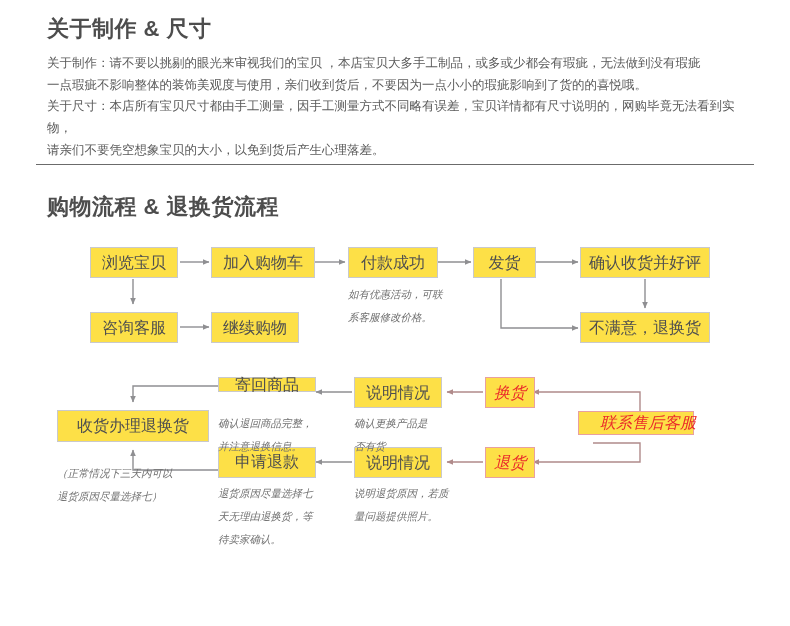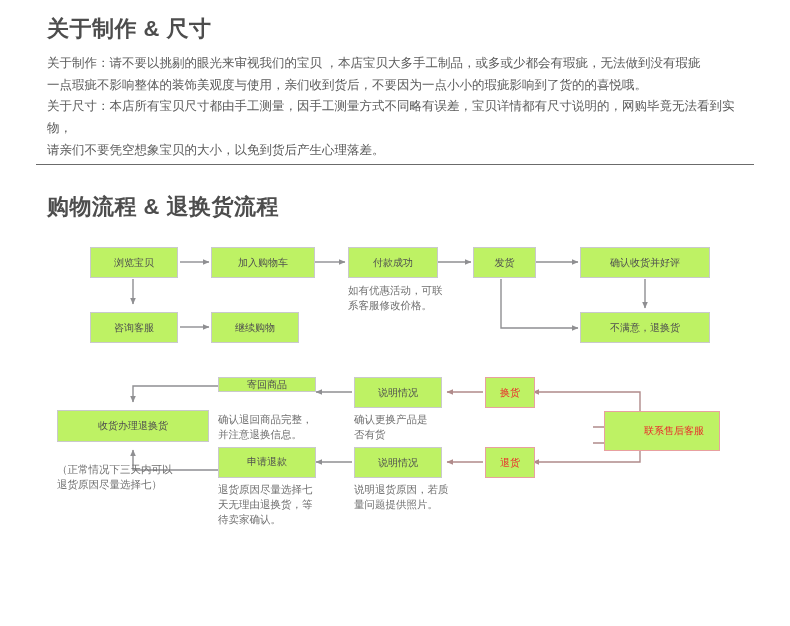--- a/index.html
+++ b/index.html
@@ -52,43 +52,45 @@
     left: 0; top: 0;
     width: 790px; height: 626px;
     pointer-events: none;
   }
   #flow svg { display:block; }
 
   
   .node {
     position: absolute;
     border: 1px solid #c9c9cc;
-    background: #bef264;
+    background: #fde047;
     color: #4f4f4f;
-    font-size: 10px;
+    font-size: 16px;
     display: flex;
     align-items: center;
     justify-content: center;
     white-space: nowrap;
     line-height: 1;
     box-shadow: 0 0 0 0 rgba(0,0,0,0);
   }
   .node.red {
     border-color: #e8a0a0;
     color: #ea2b2b;
+    font-style: italic;
   }
   .node.red.wide { color: #ea2b2b; }
 
   
   .cap {
     position: absolute;
     font-size: 10.5px;
-    line-height: 15px;
+    line-height: 23px;
     color: #6f6f6f;
     white-space: pre-line;
+    font-style: italic;
   }
 </style>
 </head>
 <body>
 
 <div class="sec-title" id="title-about">关于制作 &amp; 尺寸</div>
 
 <div class="para" id="para-craft">关于制作：请不要以挑剔的眼光来审视我们的宝贝 ，本店宝贝大多手工制品，或多或少都会有瑕疵，无法做到没有瑕疵
 一点瑕疵不影响整体的装饰美观度与使用，亲们收到货后，不要因为一点小小的瑕疵影响到了货的的喜悦哦。</div>
 
@@ -166,21 +168,21 @@
 <div class="node" style="left:580px; top:312px; width:130px; height:31px;">不满意，退换货</div>
 
 <div class="node" style="left:218px; top:377px; width:98px;  height:15px;">寄回商品</div>
 
 <div class="node" style="left:354px; top:377px; width:88px;  height:31px;">说明情况</div>
 
 <div class="node red" style="left:485px; top:377px; width:50px;  height:31px;">换货</div>
 
 <div class="node" style="left:57px;  top:410px; width:152px; height:32px;">收货办理退换货</div>
 
-<div class="node red wide" style="left:604px; top:411px; width:116px; height:40px;padding-left:24px;">联系售后客服</div>
+<div class="node red wide" style="left:578px; top:411px; width:116px; height:24px;padding-left:24px;">联系售后客服</div>
 
 <div class="node" style="left:218px; top:447px; width:98px;  height:31px;font-family:Liberation Mono, monospace;">申请退款</div>
 
 <div class="node" style="left:354px; top:447px; width:88px;  height:31px;">说明情况</div>
 
 <div class="node red" style="left:485px; top:447px; width:50px;  height:31px;">退货</div>
 
 <div class="cap" style="left:348px; top:283px; width:100px;">如有优惠活动，可联
 系客服修改价格。</div>
 

